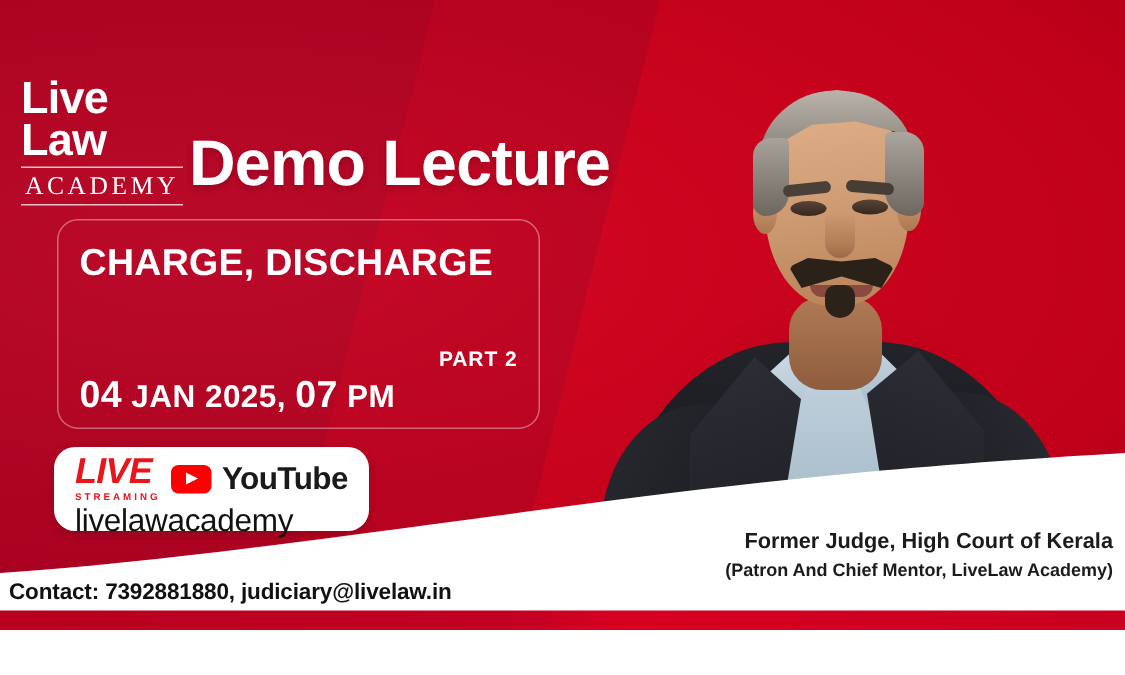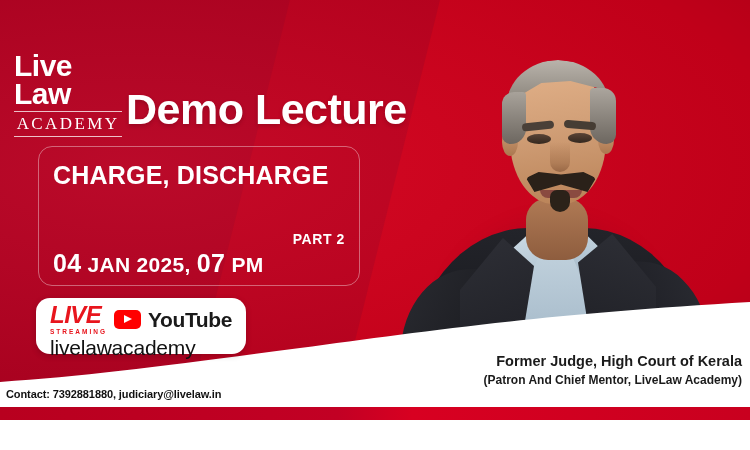--- a/index.html
+++ b/index.html
@@ -223,21 +223,21 @@
   .speaker{position:absolute;right:8px;top:352px;width:420px;text-align:right;}
   .sp-name{color:#1b1b1b;font-size:26px;font-weight:bold;line-height:1.1;letter-spacing:-.2px;}
   .sp-role{color:#1b1b1b;font-size:14.5px;font-weight:bold;line-height:1.35;}
   .sp-sub{color:#1b1b1b;font-size:12px;font-weight:bold;line-height:1.4;}
 
   
   .contact{
     position:absolute;left:0;bottom:14px;width:100%;height:24px;
     display:flex;align-items:center;
   }
-  .contact-text{color:#111;font-size:11px;font-weight:bold;padding-left:6px;letter-spacing:-.1px;text-align:right;}
+  .contact-text{color:#111;font-size:15px;font-weight:bold;padding-left:6px;letter-spacing:-.1px;text-align:right;}
   .bottom-strip{position:absolute;left:0;bottom:0;width:100%;height:13px;
     background:linear-gradient(90deg,#B8001F 0%,#C20024 45%,#D80021 55%,#C9001F 100%);}
 </style>
 </head>
 <body>
 
 <div class="banner">
 
   <div class="bg-base"></div>
   <div class="bg-diag-dark"></div>

